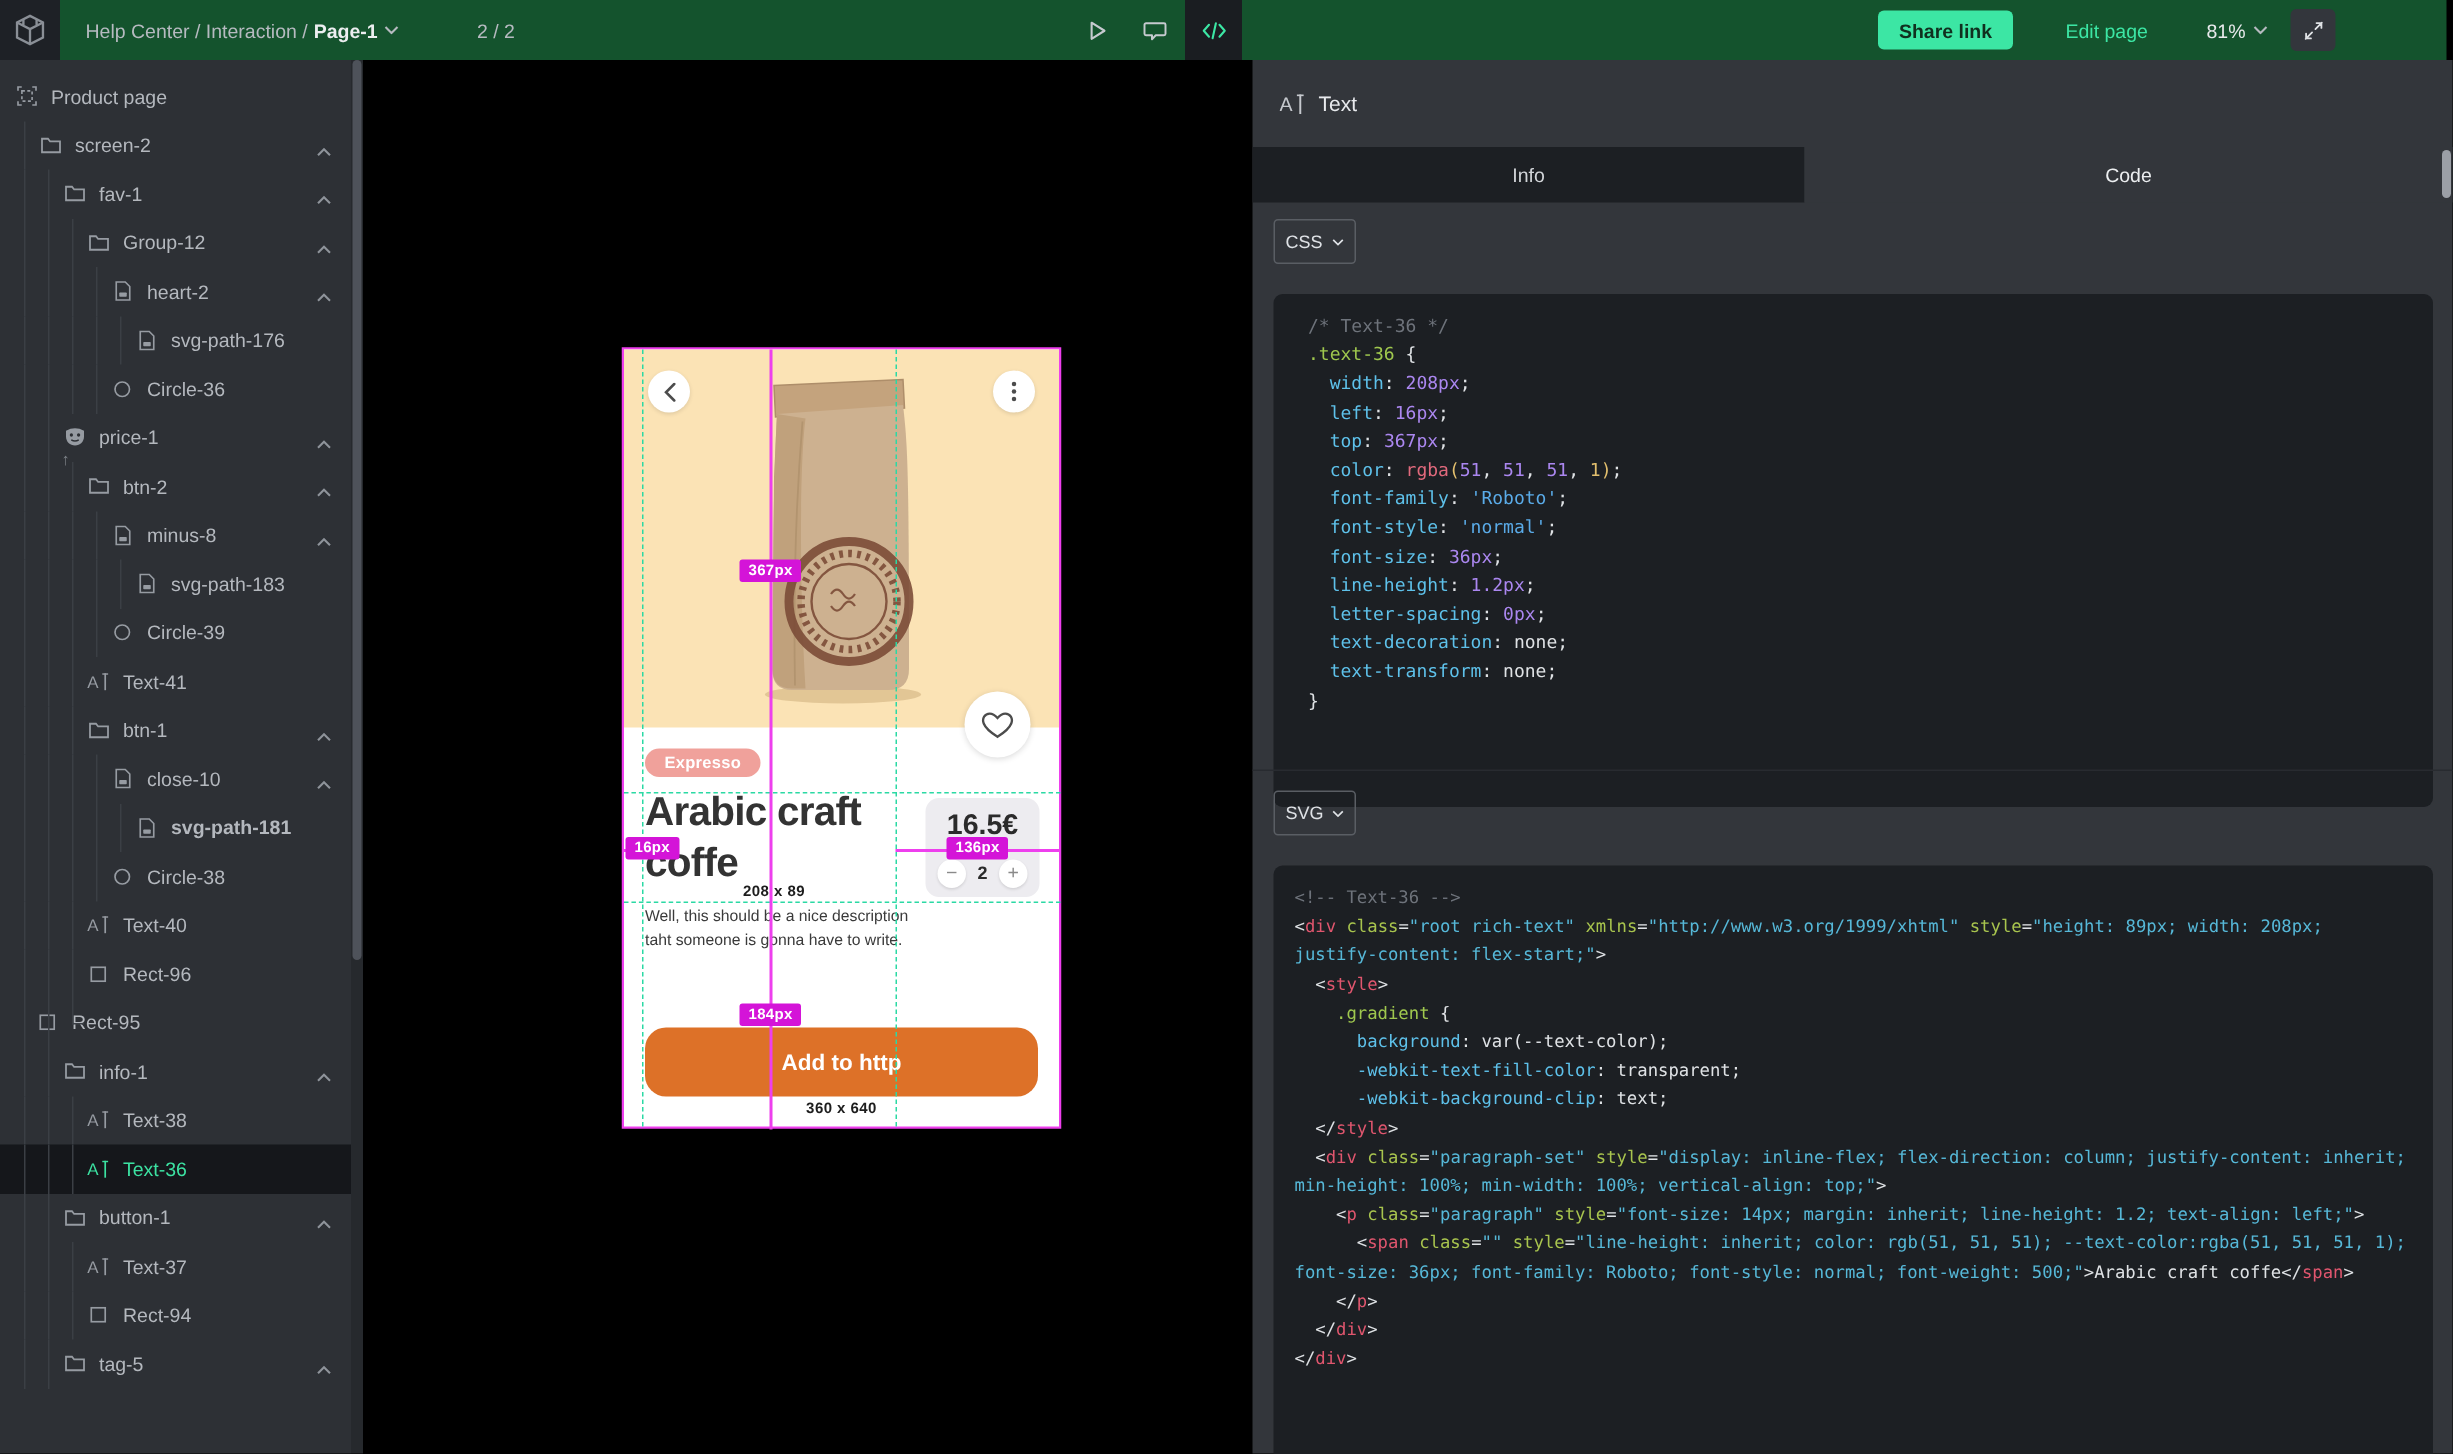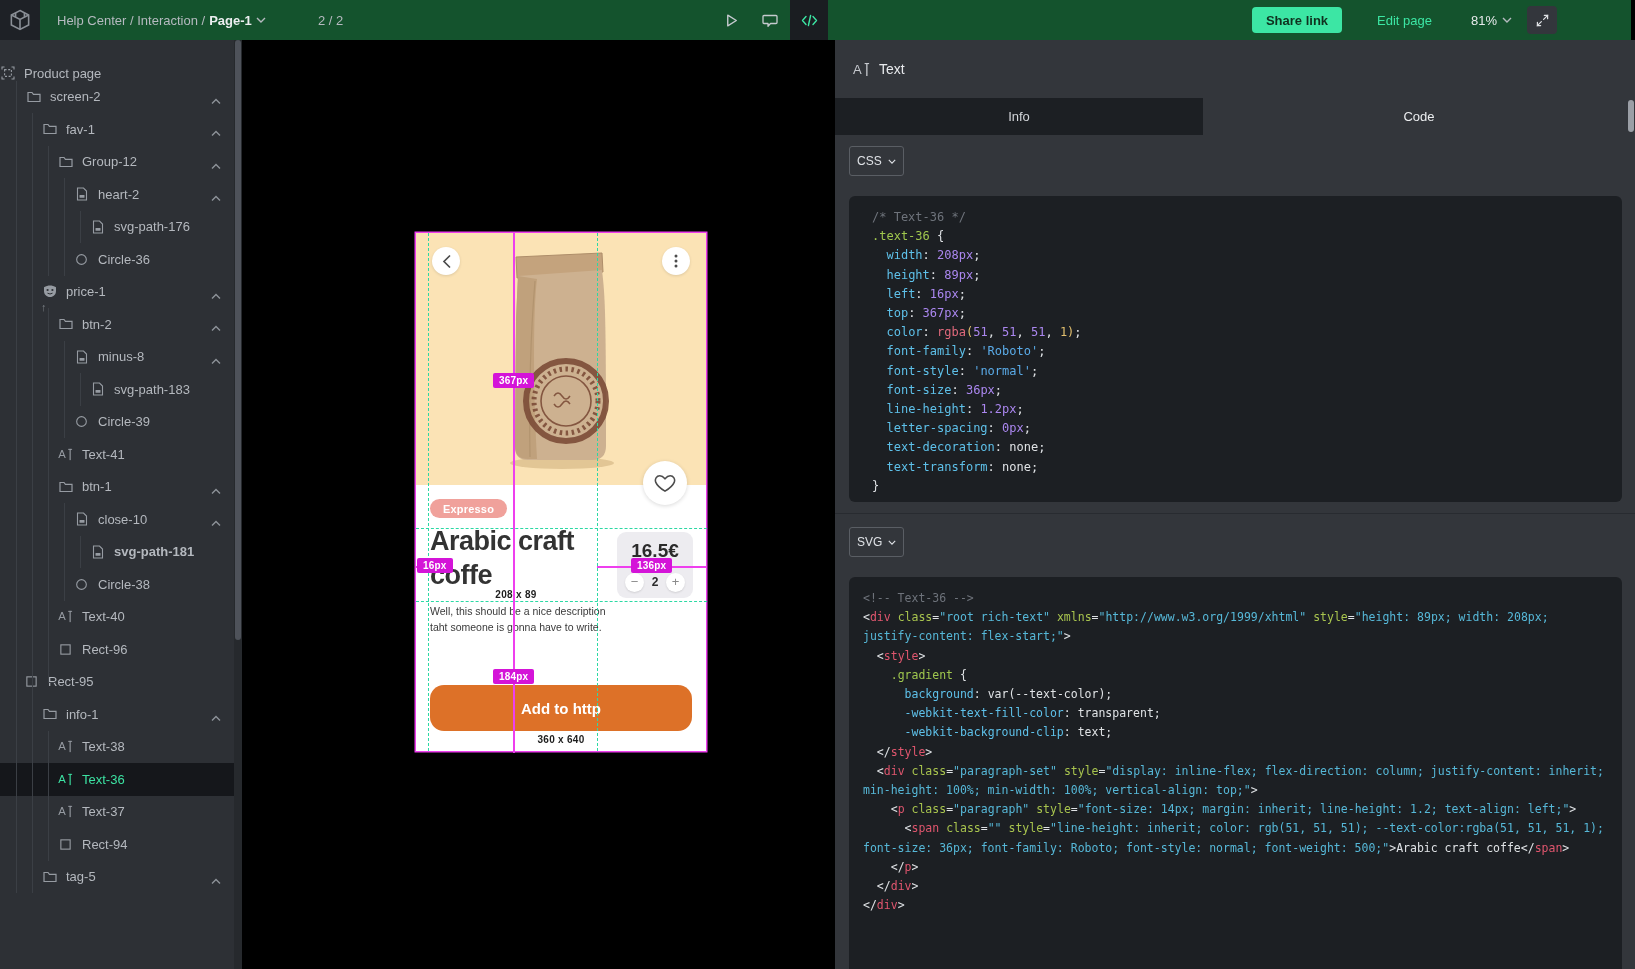--- a/index.html
+++ b/index.html
@@ -105,21 +105,21 @@
   #panel-scroll-thumb { position:absolute; right:1px; top:60px; width:6px; height:32px;
     background:#9b9fa6; border-radius:3px; z-index:25; cursor:pointer; }
   .code-select { position:absolute; left:14px; width:55px; height:30px; border:1px solid #5a5e64;
     border-radius:3px; background:transparent; color:#dfe2e6; font-size:12px; display:flex;
     align-items:center; justify-content:space-between; padding:0 7px; cursor:pointer; }
   #css-select { top:106px; }
   #svg-select { top:487px; }
   #panel-divider { position:absolute; left:0; top:473px; width:100%; height:1px; background:#282b30; }
   .code-block { position:absolute; left:14px; width:773px; background:#1c1f23; border-radius:6px;
     padding:12px 14px; font-family:"DejaVu Sans Mono", monospace; }
-  #css-code { top:156px; height:306px; font-size:12px; line-height:19.2px; padding-left:23px; }
+  #css-code { top:156px; height:342px; font-size:12px; line-height:19.2px; padding-left:23px; }
   #svg-code { top:537px; height:471px; font-size:11.5px; line-height:19.2px; }
   .code-line { white-space:pre-wrap; overflow-wrap:break-word; }
   .tk-com { color:#6e737b; } .tk-sel { color:#9fc74e; } .tk-prop { color:#5ec1ea; }
   .tk-num { color:#ab87f0; } .tk-pun { color:#dfe2e5; } .tk-fn { color:#e0697c; }
   .tk-yel { color:#e2bf6e; } .tk-str { color:#5aabe8; } .tk-tag { color:#e0566e; }
   .tk-attr { color:#a8c44e; } .tk-val { color:#56b8d8; } .tk-txt { color:#dfe2e5; }
 </style>
 </head>
 <body>
 
@@ -164,21 +164,21 @@
       </svg>
   </div>
   <div id="fullscreen-btn">
     <svg width="13" height="13" viewBox="0 0 14 14" fill="none" stroke="#dfe2e5" stroke-width="1.3" stroke-linecap="round">
         <path d="M9 1.5h3.5V5M5 12.5H1.5V9M12.8 1.2 8.2 5.8M1.2 12.8 5.8 8.2"></path>
       </svg>
   </div>
 </div>
 
 <div id="sidebar">
-    <div class="trow" style="padding-left: 0; align-items: flex-end;">
+    <div class="trow" style="padding-left: 10px;">
       <span class="ticon">
         <svg width="14" height="14" viewBox="0 0 14 14" fill="none" stroke="currentColor" stroke-width="1.1">
           <path d="M1 3.5V1h2.5M10.5 1H13v2.5M13 10.5V13h-2.5M3.5 13H1v-2.5"></path>
           <rect x="3.6" y="3.6" width="6.8" height="6.8" stroke-dasharray="2 1.6"></rect>
         </svg>
       </span>
       <span>Product page</span>
     </div>
     <div class="trow" style="padding-left: 26px;">
       <span class="guide" style="left: 15.5px;"></span>
@@ -469,20 +469,33 @@
       <span class="guide" style="left: 31.5px;"></span>
       <span class="guide" style="left: 47.5px;"></span>
       <span class="ticon">
         <svg width="15" height="13" viewBox="0 0 17 15" fill="currentColor">
           <text x="0" y="12" font-size="13" font-family="Liberation Sans, sans-serif">A</text>
           <rect x="13.2" y="1" width="1.3" height="13"></rect>
           <rect x="11.6" y="1" width="4.5" height="1.1"></rect>
         </svg>
       </span>
       <span>Text-36</span>
+    </div>
+    <div class="trow" style="padding-left: 42px;">
+      <span class="guide" style="left: 15.5px;"></span>
+      <span class="guide" style="left: 31.5px;"></span>
+      <span class="ticon">
+        <svg width="14" height="12" viewBox="0 0 14 12" fill="none" stroke="currentColor" stroke-width="1.2">
+          <path d="M1 1.5h4l1.4 1.8H13v7.2H1Z"></path>
+        </svg>
+      </span>
+      <span>button-1</span>
+      <span class="chev"><svg width="10" height="7" viewBox="0 0 10 7" fill="none" stroke="currentColor" stroke-width="1.4">
+          <path d="M1 5.5 5 1.5 9 5.5"></path>
+        </svg></span>
     </div>
     <div class="trow" style="padding-left: 58px;">
       <span class="guide" style="left: 15.5px;"></span>
       <span class="guide" style="left: 31.5px;"></span>
       <span class="guide" style="left: 47.5px;"></span>
       <span class="ticon">
         <svg width="15" height="13" viewBox="0 0 17 15" fill="currentColor">
           <text x="0" y="12" font-size="13" font-family="Liberation Sans, sans-serif">A</text>
           <rect x="13.2" y="1" width="1.3" height="13"></rect>
           <rect x="11.6" y="1" width="4.5" height="1.1"></rect>
@@ -606,21 +619,20 @@
   <div class="code-select" id="css-select">
     <span>CSS</span>
     <svg width="8" height="5" viewBox="0 0 10 6" fill="none" stroke="#dfe2e6" stroke-width="1.4">
         <path d="M1 1l4 4 4-4"></path>
       </svg>
   </div>
   <div class="code-block" id="css-code">
       <div class="code-line"><span class="tk-com">/* Text-36 */</span></div>
       <div class="code-line"><span class="tk-sel">.text-36</span><span class="tk-pun"> {</span></div>
       <div class="code-line"><span class="tk-prop">  width</span><span class="tk-pun">: </span><span class="tk-num">208px</span><span class="tk-pun">;</span></div>
-      <div class="code-line"><span class="tk-prop">  height</span><span class="tk-pun">: </span><span class="tk-num">89px</span><span class="tk-pun">;</span></div>
       <div class="code-line"><span class="tk-prop">  left</span><span class="tk-pun">: </span><span class="tk-num">16px</span><span class="tk-pun">;</span></div>
       <div class="code-line"><span class="tk-prop">  top</span><span class="tk-pun">: </span><span class="tk-num">367px</span><span class="tk-pun">;</span></div>
       <div class="code-line"><span class="tk-prop">  color</span><span class="tk-pun">: </span><span class="tk-fn">rgba</span><span class="tk-yel">(</span><span class="tk-num">51</span><span class="tk-pun">, </span><span class="tk-num">51</span><span class="tk-pun">, </span><span class="tk-num">51</span><span class="tk-pun">, </span><span class="tk-yel">1)</span><span class="tk-pun">;</span></div>
       <div class="code-line"><span class="tk-prop">  font-family</span><span class="tk-pun">: </span><span class="tk-str">'Roboto'</span><span class="tk-pun">;</span></div>
       <div class="code-line"><span class="tk-prop">  font-style</span><span class="tk-pun">: </span><span class="tk-str">'normal'</span><span class="tk-pun">;</span></div>
       <div class="code-line"><span class="tk-prop">  font-size</span><span class="tk-pun">: </span><span class="tk-num">36px</span><span class="tk-pun">;</span></div>
       <div class="code-line"><span class="tk-prop">  line-height</span><span class="tk-pun">: </span><span class="tk-num">1.2px</span><span class="tk-pun">;</span></div>
       <div class="code-line"><span class="tk-prop">  letter-spacing</span><span class="tk-pun">: </span><span class="tk-num">0px</span><span class="tk-pun">;</span></div>
       <div class="code-line"><span class="tk-prop">  text-decoration</span><span class="tk-pun">: </span><span class="tk-pun">none;</span></div>
       <div class="code-line"><span class="tk-prop">  text-transform</span><span class="tk-pun">: </span><span class="tk-pun">none;</span></div>

